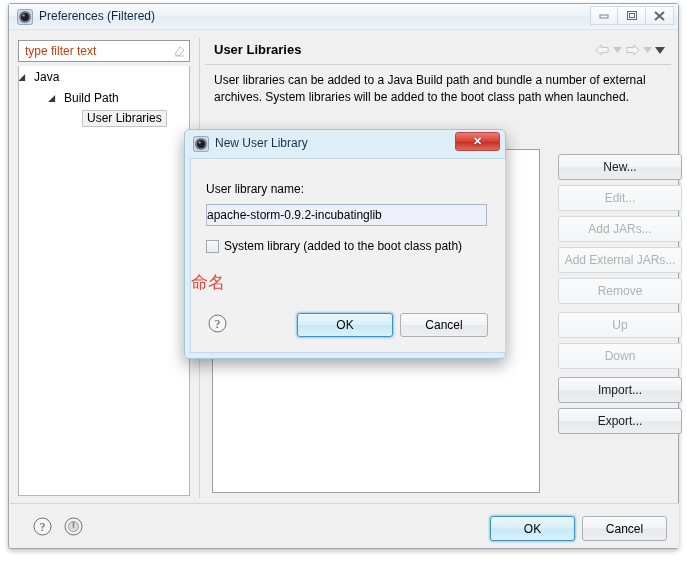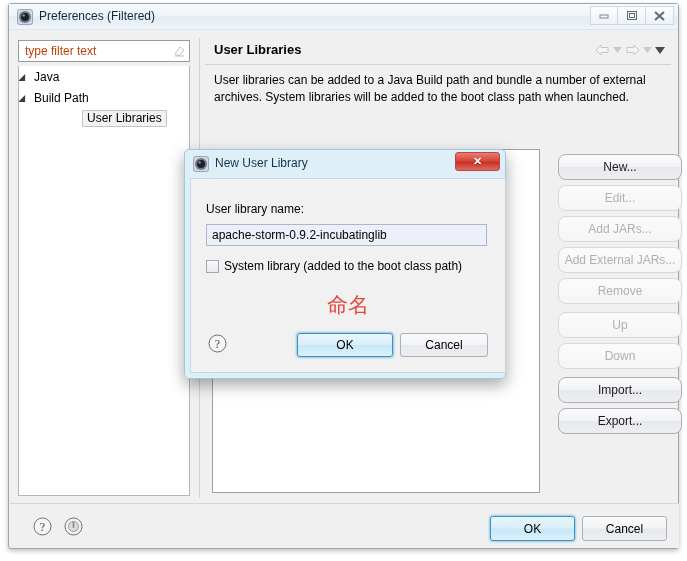--- a/index.html
+++ b/index.html
@@ -194,21 +194,21 @@
     width: 124px;
     display: flex;
     flex-direction: column;
   }
   .sbtn {
     height: 26px;
     margin-bottom: 5px;
     font-size: 12px;
     font-family: "Liberation Sans", sans-serif;
     border: 1px solid #a8b0b8;
-    border-radius: 8px;
+    border-radius: 3px;
     background: linear-gradient(to bottom, #fbfbfc 0%, #f2f3f5 48%, #e7e9ec 52%, #eceef1 100%);
     color: #1a1a1a;
     display: flex; align-items: center; justify-content: center;
     box-sizing: border-box;
     white-space: nowrap;
     overflow: hidden;
   }
   .sbtn.disabled {
     color: #b0b0b0;
     border-color: #d6d9dc;
@@ -259,21 +259,20 @@
   #dialog {
     position: absolute;
     left: 184px; top: 129px;
     width: 322px; height: 230px;
     background: rgba(222,238,247,0.97);
     border: 1px solid #9fc7dd;
     border-radius: 5px;
     box-sizing: border-box;
     box-shadow: 0 6px 16px rgba(0,0,0,0.35);
     padding: 4px;
-    margin-top: 20px;
   }
   #dlg-titlebar {
     position: absolute;
     left: 0; top: 0;
     width: 100%; height: 27px;
   }
   #dlg-icon {
     position: absolute;
     left: 8px; top: 6px;
     width: 16px; height: 16px;
@@ -318,21 +317,20 @@
   #dlg-input {
     position: absolute;
     left: 15px; top: 45px;
     width: 281px; height: 22px;
     background: #edf0fa;
     border: 1px solid #a9b7c6;
     box-sizing: border-box;
     font-size: 12px;
     color: #000;
     display: flex; align-items: center;
-    padding-left: 5px;
   }
   #dlg-checkbox-row {
     position: absolute;
     left: 15px; top: 80px;
     display: flex;
     align-items: center;
     font-size: 12px;
     white-space: nowrap;
   }
   #dlg-checkbox {
@@ -340,23 +338,23 @@
     border: 1px solid #a0a8b0;
     background: linear-gradient(to bottom, #f7f8f9, #e9ecef);
     margin-right: 5px;
     box-sizing: border-box;
     flex: 0 0 auto;
   }
   #annotation {
     position: absolute;
     left: 0; top: 112px;
     width: 100%;
-    text-align: center;
+    text-align: left;
     color: #e8443a;
-    font-size: 21px;
+    font-size: 17px;
     font-family: "DejaVu Sans", sans-serif;
   }
   #dlg-help-icon {
     position: absolute;
     left: 17px; top: 155px;
   }
   #dlg-ok {
     position: absolute;
     left: 106px; top: 154px;
     width: 96px; height: 24px;
@@ -424,21 +422,21 @@
         <path d="M3 12 L12 12" stroke="#8a8a8a"></path>
       </svg>
     </span>
   </div>
 
   <div id="tree-panel">
     <div class="tree-row" style="">
       <span class="tw open"></span>
       <span>Java</span>
     </div>
-    <div class="tree-row" style="">
+    <div class="tree-row" style="padding-left:30px">
       <span class="tw open"></span>
       <span>Build Path</span>
     </div>
     <div class="tree-row" style="padding-left:63px">
       <span class="tree-sel">User Libraries</span>
     </div>
   </div>
 
   <div id="splitter">
     <div id="splitter-line"></div>

